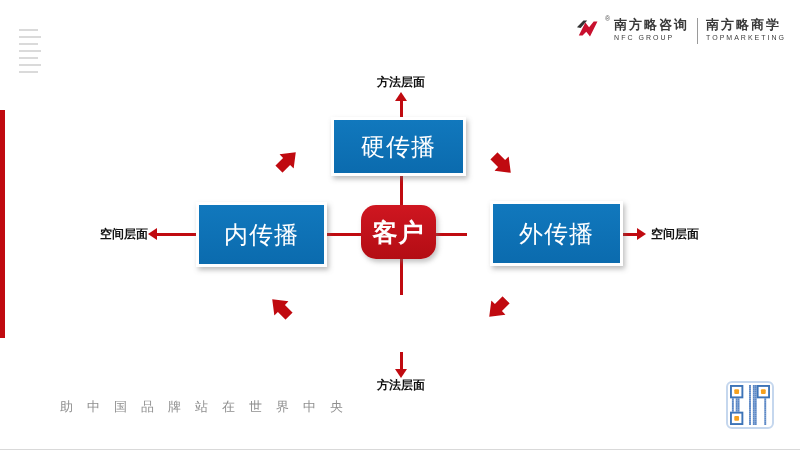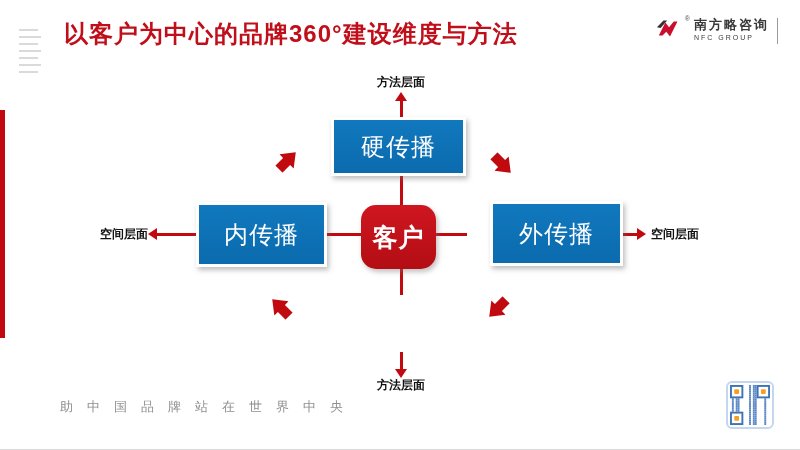--- a/index.html
+++ b/index.html
@@ -34,21 +34,21 @@
     background:linear-gradient(180deg,#1178bd 0%,#0b6bae 100%);
     border:3px solid #ffffff;box-sizing:border-box;
     box-shadow:2px 3px 5px rgba(110,110,110,.45);
     color:#fff;font-size:24px;font-weight:normal;letter-spacing:1px;z-index:3;
   }
   .dbox.top{left:331px;top:117px;width:135px;height:59px;}
   .dbox.left{left:196px;top:202px;width:131px;height:65px;}
   .dbox.right{left:490px;top:201px;width:133px;height:65px;}
   .dbox.bottom{left:331px;top:293px;width:135px;height:60px;}
   .cbox{
-    position:absolute;left:361px;top:205px;width:75px;height:64px;border-radius:15px;
+    position:absolute;left:361px;top:205px;width:75px;height:54px;border-radius:15px;
     background:linear-gradient(180deg,#cf1620 0%,#b30d14 100%);
     display:flex;align-items:center;justify-content:center;
     color:#fff;font-size:25px;font-weight:bold;letter-spacing:1px;z-index:4;
     box-shadow:2px 3px 5px rgba(120,120,120,.45);
   }
   
   .v-line{position:absolute;width:3px;background:#c00a10;z-index:1;}
   .h-line{position:absolute;height:3px;background:#c00a10;z-index:1;}
   .tri{position:absolute;width:0;height:0;z-index:1;}
   .tri.up{border-left:6px solid transparent;border-right:6px solid transparent;border-bottom:9px solid #c00a10;}
@@ -85,35 +85,38 @@
   <div class="deco-lines">
     <span></span>
       <span></span>
       <span></span>
       <span></span>
       <span></span>
       <span></span>
       <span></span>
   </div>
 
-  <h1 class="title">以客户为中心的品牌360°建设维度与方法</h1>
 
   <div class="logo">
     <span class="logo-mark">
       <svg width="28" height="24" viewBox="0 0 30 24">
         <path d="M1 10 L8 3 L12 3 L5 11 Z" fill="#333333"></path>
         <path d="M3 19 L10 5 L14 10 L19 4 L23 4 L15 20 L11 15 L7 19 Z" fill="#c8102e"></path>
       </svg>
     </span>
     <span class="reg">®</span>
     <div class="logo-col">
       <span class="logo-cn">南方略咨询</span>
       <span class="logo-en">NFC GROUP</span>
     </div>
     <div class="logo-divider"></div>
+    <div class="logo-col">
+      <span class="logo-cn">南方略商学</span>
+      <span class="logo-en">TOPMARKETING</span>
+    </div>
   </div>
 
   <div class="v-line" style="left:400px;top:175px;height:120px;"></div>
   <div class="h-line" style="left:326px;top:233px;width:141px;"></div>
 
   <div class="v-line" style="left:400px;top:100px;height:18px;"></div>
   <div class="tri up" style="left:395px;top:92px;"></div>
 
   <div class="v-line" style="left:400px;top:352px;height:18px;"></div>
   <div class="tri down" style="left:395px;top:369px;"></div>

